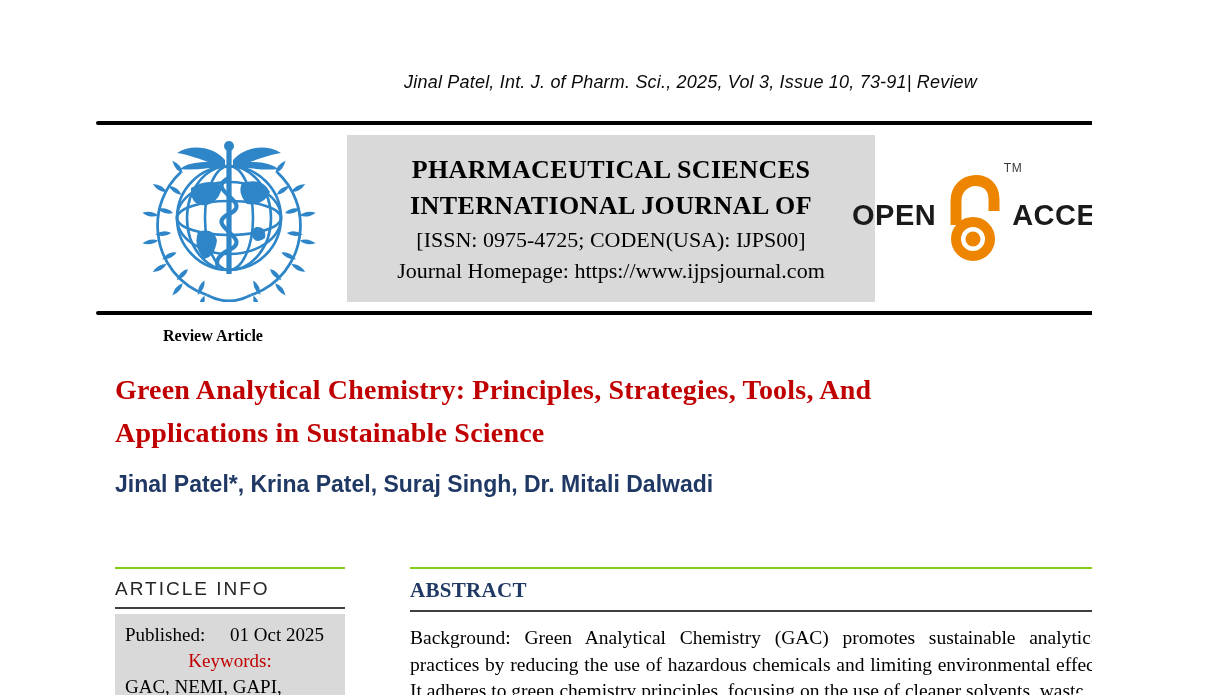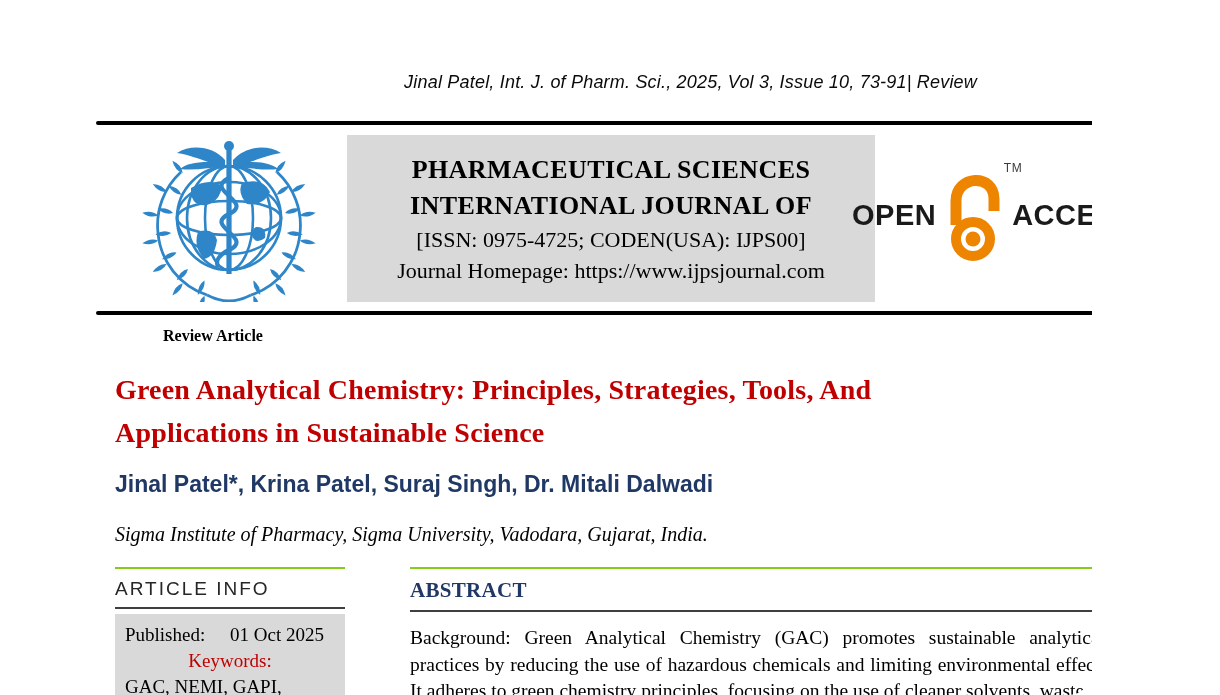--- a/index.html
+++ b/index.html
@@ -170,21 +170,20 @@
   </div>
 
   <div class="rule-thick rule-2"></div>
 
   <div class="article-type">Review Article</div>
 
   <div class="paper-title">Green Analytical Chemistry: Principles, Strategies, Tools, And Applications in Sustainable Science</div>
 
   <div class="authors">Jinal Patel*, Krina Patel, Suraj Singh, Dr. Mitali Dalwadi</div>
 
-  <div class="affiliation">Sigma Institute of Pharmacy, Sigma University, Vadodara, Gujarat, India.</div>
 
   <div class="columns">
     <div class="col-left">
       <div class="col-head col-head-left">ARTICLE INFO</div>
       <div class="info-box">
         <div>
           <span class="info-label">Published:</span>
           <span class="info-value">01 Oct 2025</span>
         </div>
         <div class="keywords-label">Keywords:</div>

